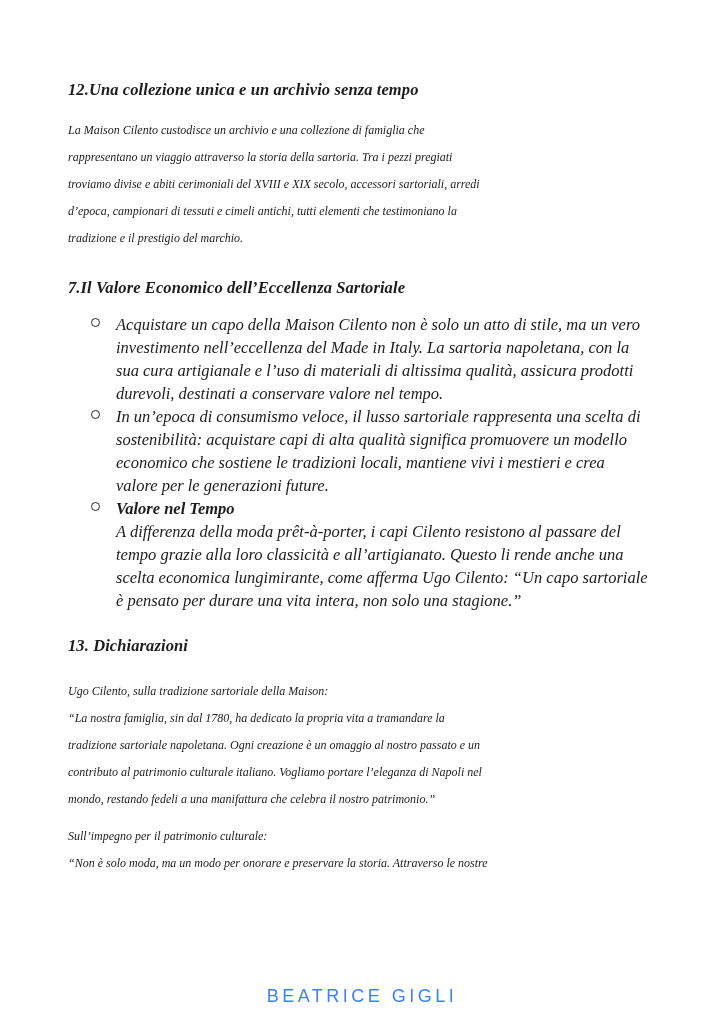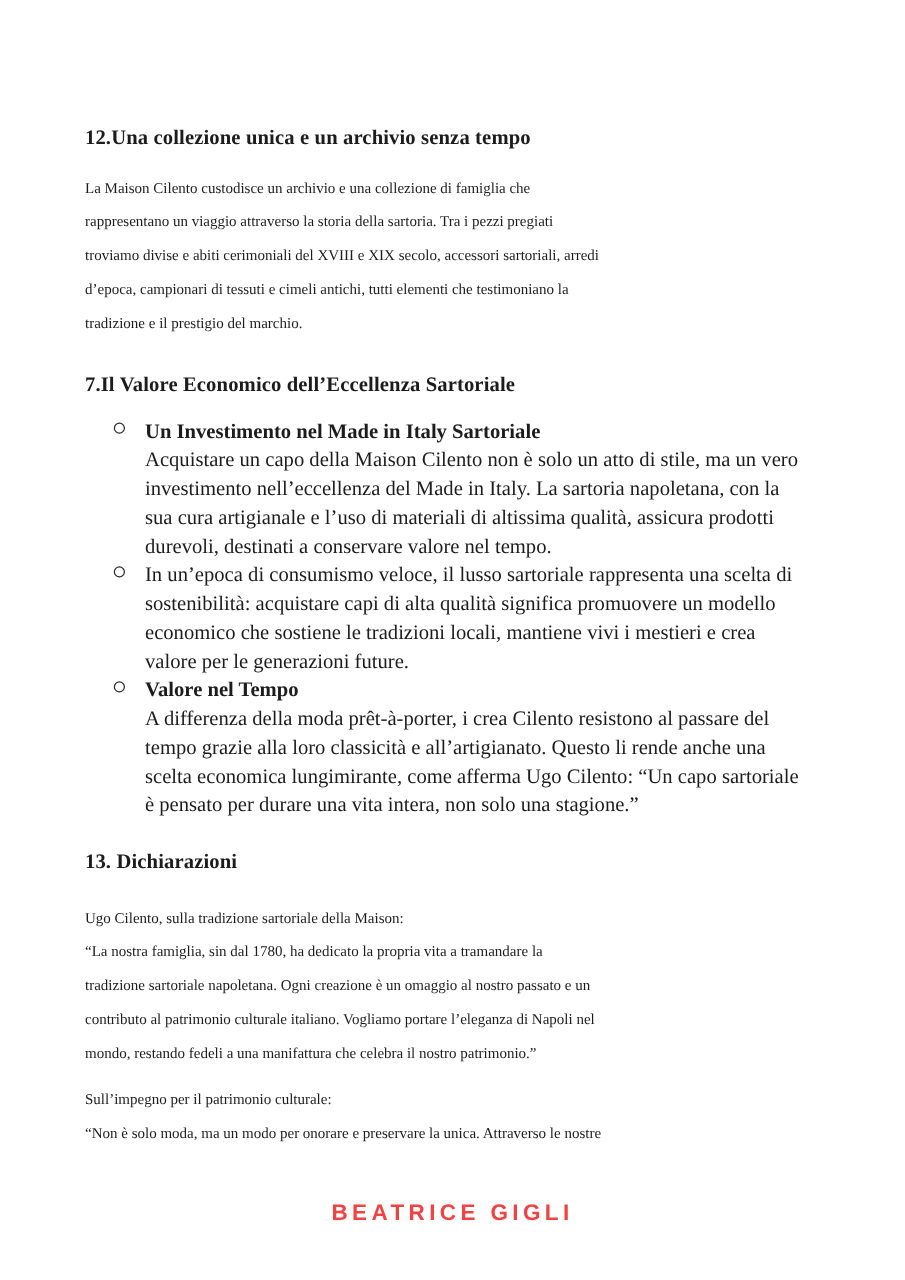--- a/index.html
+++ b/index.html
@@ -8,21 +8,22 @@
     position: relative;
     width: 724px;
     height: 1024px;
     margin: 0 auto;
     background: #ffffff;
     font-family: "Liberation Serif", "DejaVu Serif", serif;
     color: #1c1c1c;
     overflow: hidden;
   }
   .content {
-    padding: 100px 58px 0 68px;
+    padding: 80px 58px 0 68px;
+    font-style: italic;
   }
   h2.sec-heading {
     font-size: 16.5px;
     font-weight: bold;
     line-height: 20px;
     letter-spacing: 0.1px;
   }
   .para {
     font-size: 12px;
     line-height: 27px;
@@ -62,23 +63,24 @@
   .footer-logo {
     position: absolute;
     left: 0;
     right: 0;
     top: 960px;
     text-align: center;
     font-family: "Liberation Sans", "DejaVu Sans", sans-serif;
   }
   .brand-name {
     font-size: 18px;
-    font-weight: 700;
+    font-weight: 400;
     letter-spacing: 3.5px;
-    color: #ef4444;
+    color: #3b82f6;
+    margin-top: 26px;
   }
   .brand-tagline {
     margin-top: 2px;
     font-size: 8.5px;
     font-weight: 500;
     letter-spacing: 3px;
     color: #47474a;
   }
 </style>
 </head>
@@ -93,52 +95,51 @@
 rappresentano un viaggio attraverso la storia della sartoria. Tra i pezzi pregiati
 troviamo divise e abiti cerimoniali del XVIII e XIX secolo, accessori sartoriali, arredi
 d’epoca, campionari di tessuti e cimeli antichi, tutti elementi che testimoniano la
 tradizione e il prestigio del marchio.</p>
 
     <h2 class="sec-heading" id="h13">7.Il Valore Economico dell’Eccellenza Sartoriale</h2>
 
     <ul class="bullet-list">
       <li class="bullet-item">
         <span class="bullet-marker"></span>
-        <div class="bullet-title">Un Investimento nel Made in Italy Sartoriale</div>
         <div class="bullet-body">Acquistare un capo della Maison Cilento non è solo un atto di stile, ma un vero
 investimento nell’eccellenza del Made in Italy. La sartoria napoletana, con la
 sua cura artigianale e l’uso di materiali di altissima qualità, assicura prodotti
 durevoli, destinati a conservare valore nel tempo.</div>
       </li>
       <li class="bullet-item">
         <span class="bullet-marker"></span>
         <div class="bullet-body">In un’epoca di consumismo veloce, il lusso sartoriale rappresenta una scelta di
 sostenibilità: acquistare capi di alta qualità significa promuovere un modello
 economico che sostiene le tradizioni locali, mantiene vivi i mestieri e crea
 valore per le generazioni future.</div>
       </li>
       <li class="bullet-item">
         <span class="bullet-marker"></span>
         <div class="bullet-title">Valore nel Tempo</div>
-        <div class="bullet-body">A differenza della moda prêt-à-porter, i crea Cilento resistono al passare del
+        <div class="bullet-body">A differenza della moda prêt-à-porter, i capi Cilento resistono al passare del
 tempo grazie alla loro classicità e all’artigianato. Questo li rende anche una
 scelta economica lungimirante, come afferma Ugo Cilento: “Un capo sartoriale
 è pensato per durare una vita intera, non solo una stagione.”</div>
       </li>
     </ul>
 
     <h2 class="sec-heading" id="h14">13. Dichiarazioni</h2>
 
     <p class="para" id="p14a">Ugo Cilento, sulla tradizione sartoriale della Maison:
 “La nostra famiglia, sin dal 1780, ha dedicato la propria vita a tramandare la
 tradizione sartoriale napoletana. Ogni creazione è un omaggio al nostro passato e un
 contributo al patrimonio culturale italiano. Vogliamo portare l’eleganza di Napoli nel
 mondo, restando fedeli a una manifattura che celebra il nostro patrimonio.”</p>
 
     <p class="para" id="p14b">Sull’impegno per il patrimonio culturale:
-“Non è solo moda, ma un modo per onorare e preservare la unica. Attraverso le nostre</p>
+“Non è solo moda, ma un modo per onorare e preservare la storia. Attraverso le nostre</p>
 
   </div>
 
   <div class="footer-logo">
     <div class="brand-name">BEATRICE GIGLI</div>
   </div>
 </div>
 
 </body></html>

